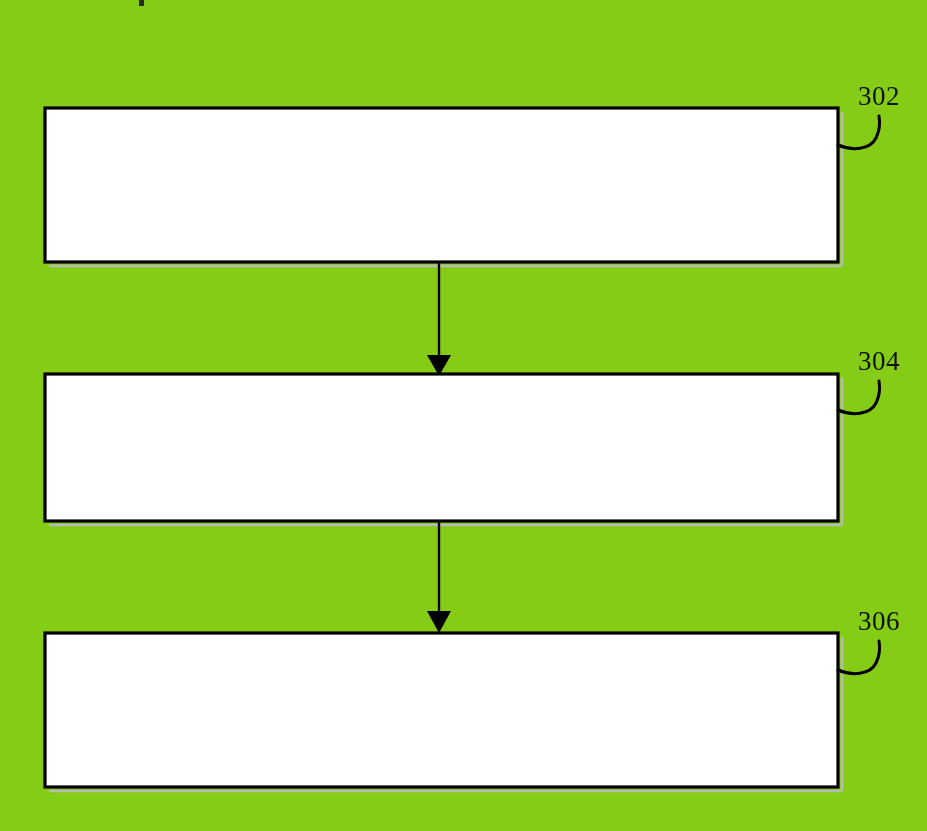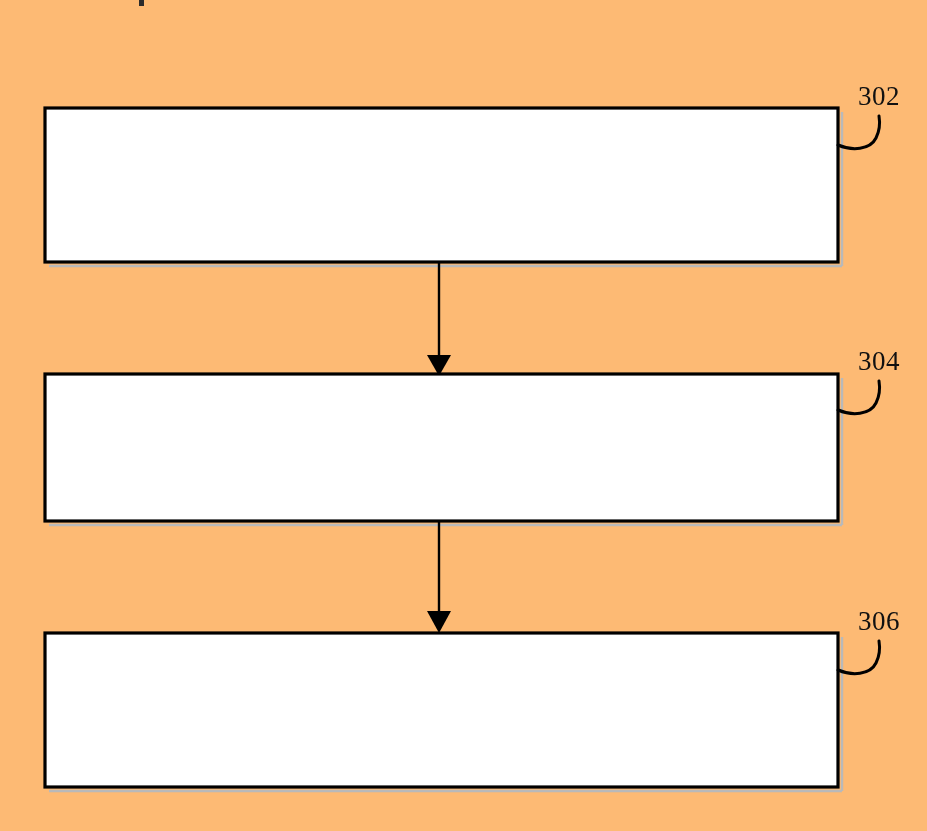--- a/index.html
+++ b/index.html
@@ -8,21 +8,21 @@
     padding: 0;
     background: #ffffff;
   }
   body {
     font-family: "Liberation Serif", "DejaVu Serif", serif;
   }
   #figure-canvas {
     position: relative;
     width: 927px;
     height: 831px;
-    background: #fdba74;
+    background: #84cc16;
     overflow: hidden;
   }
   #figure-svg {
     position: absolute;
     top: 0;
     left: 0;
     width: 927px;
     height: 831px;
     display: block;
   }

